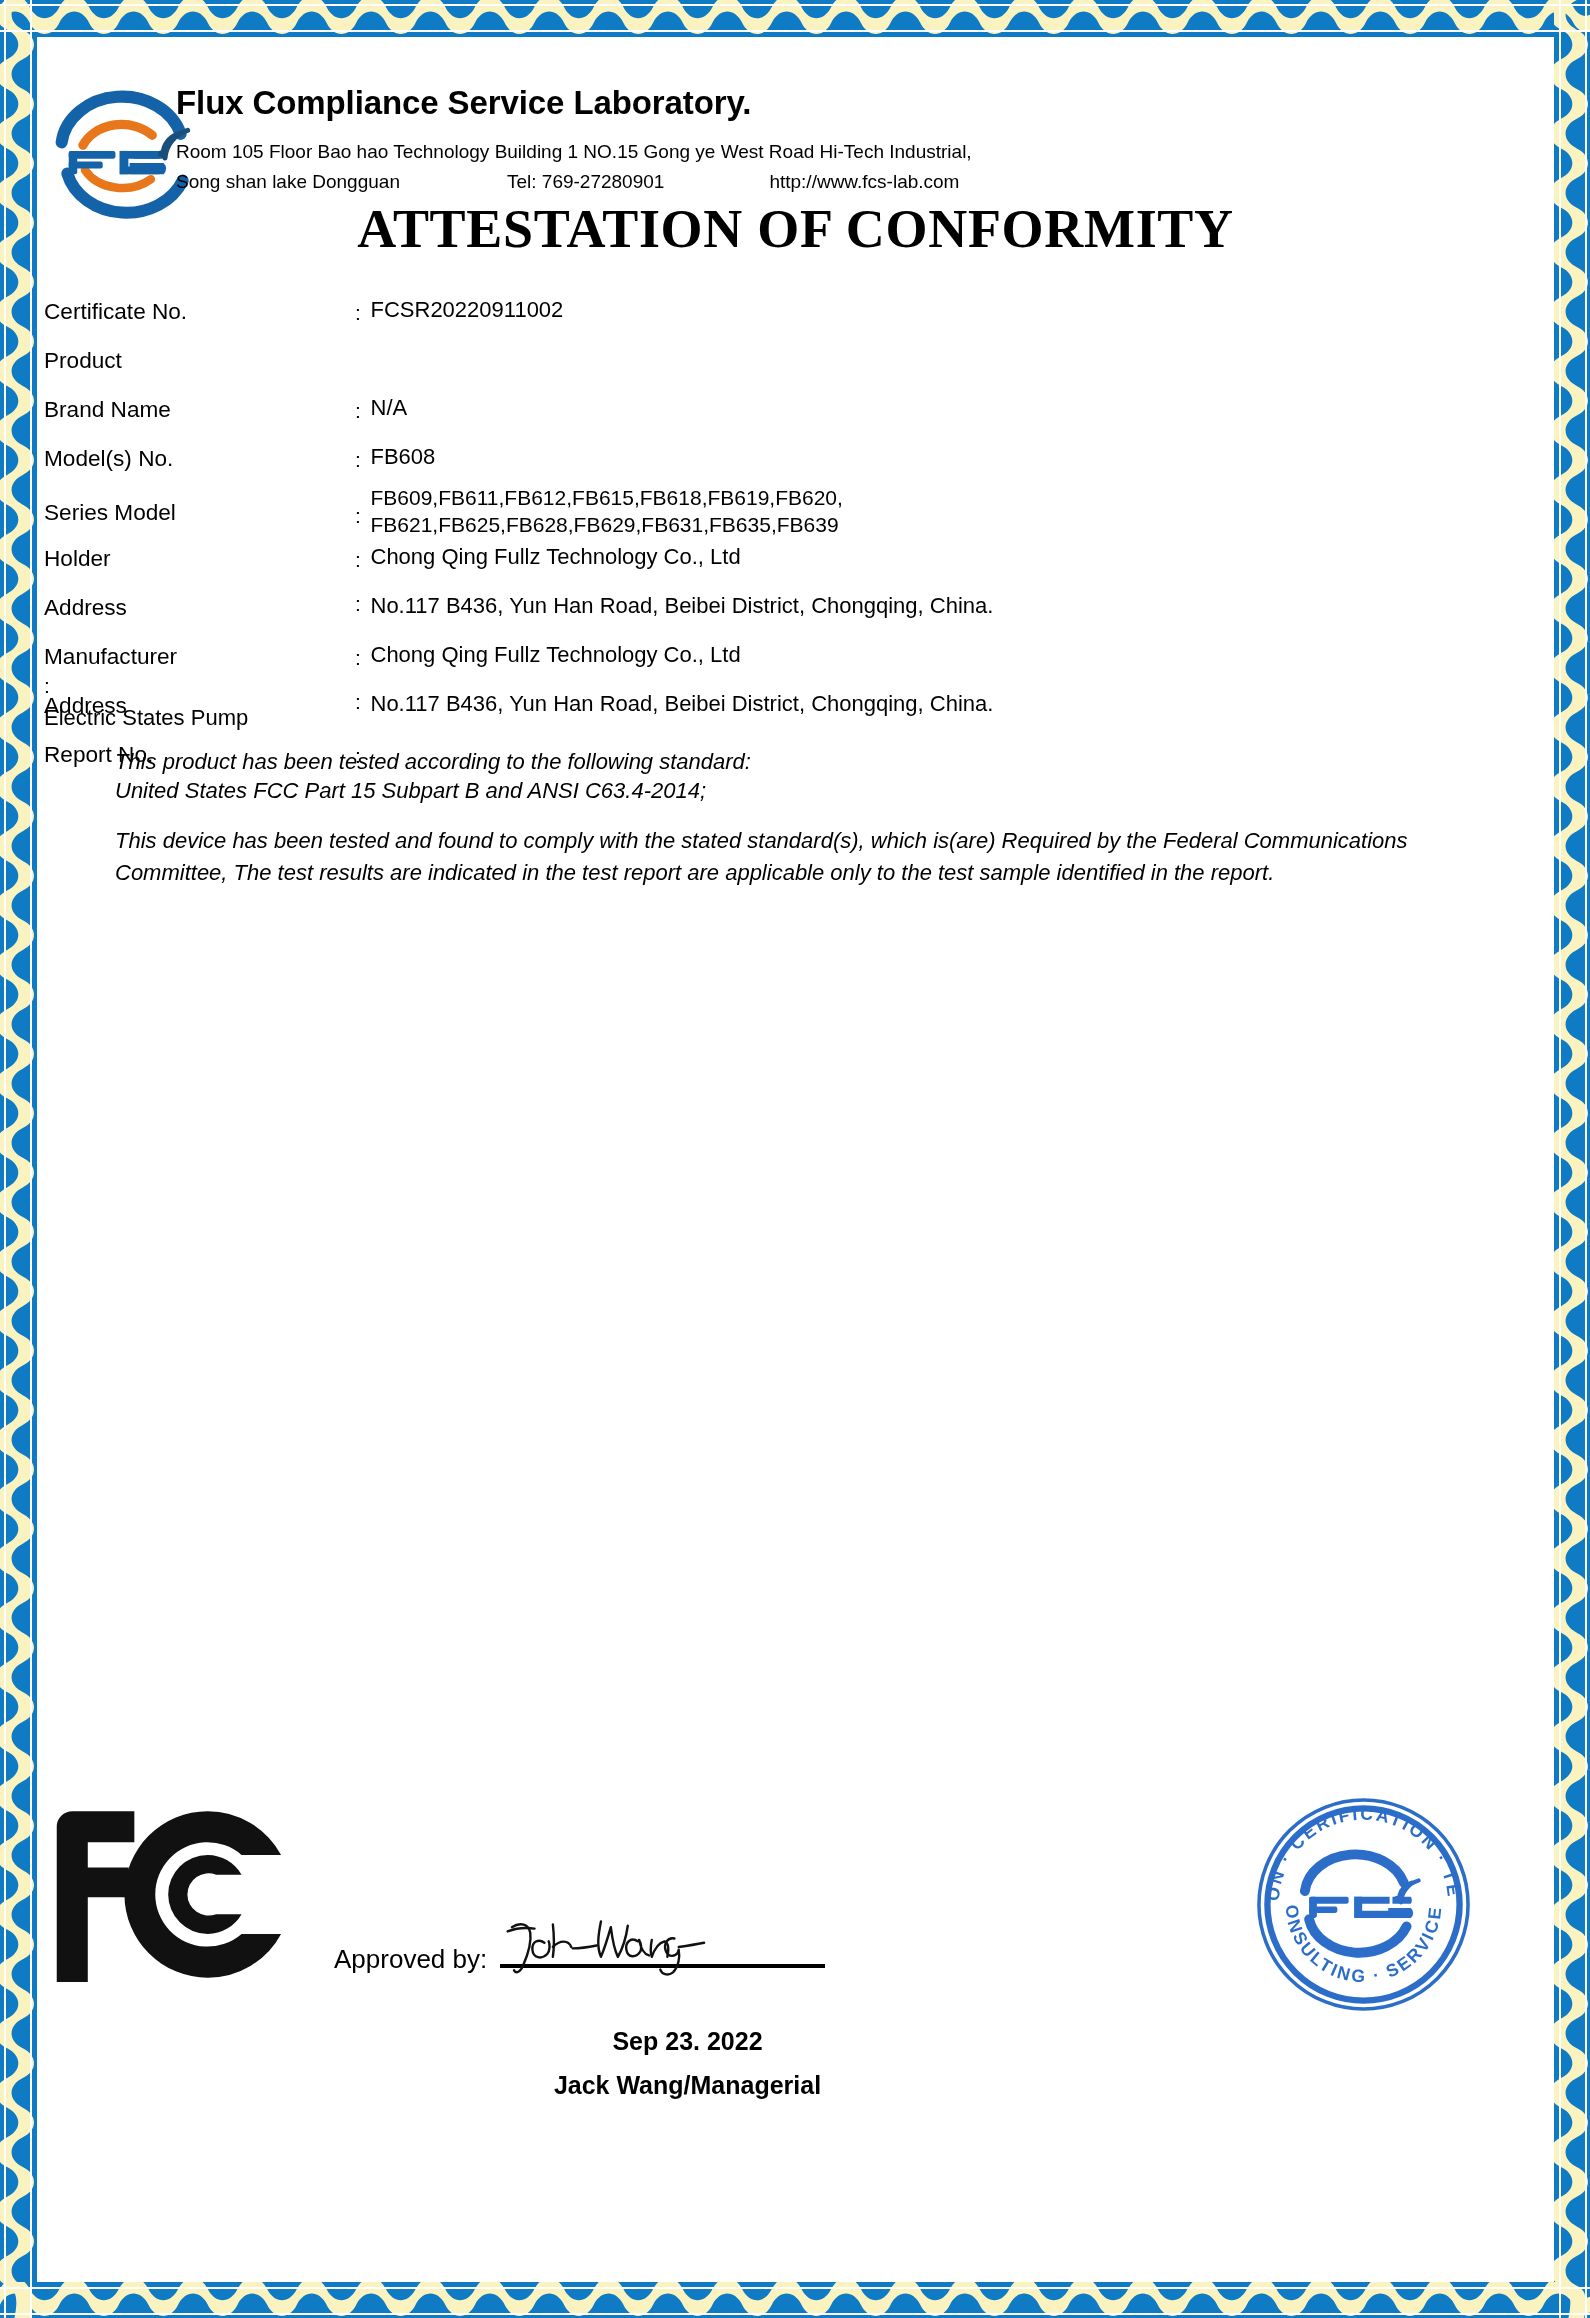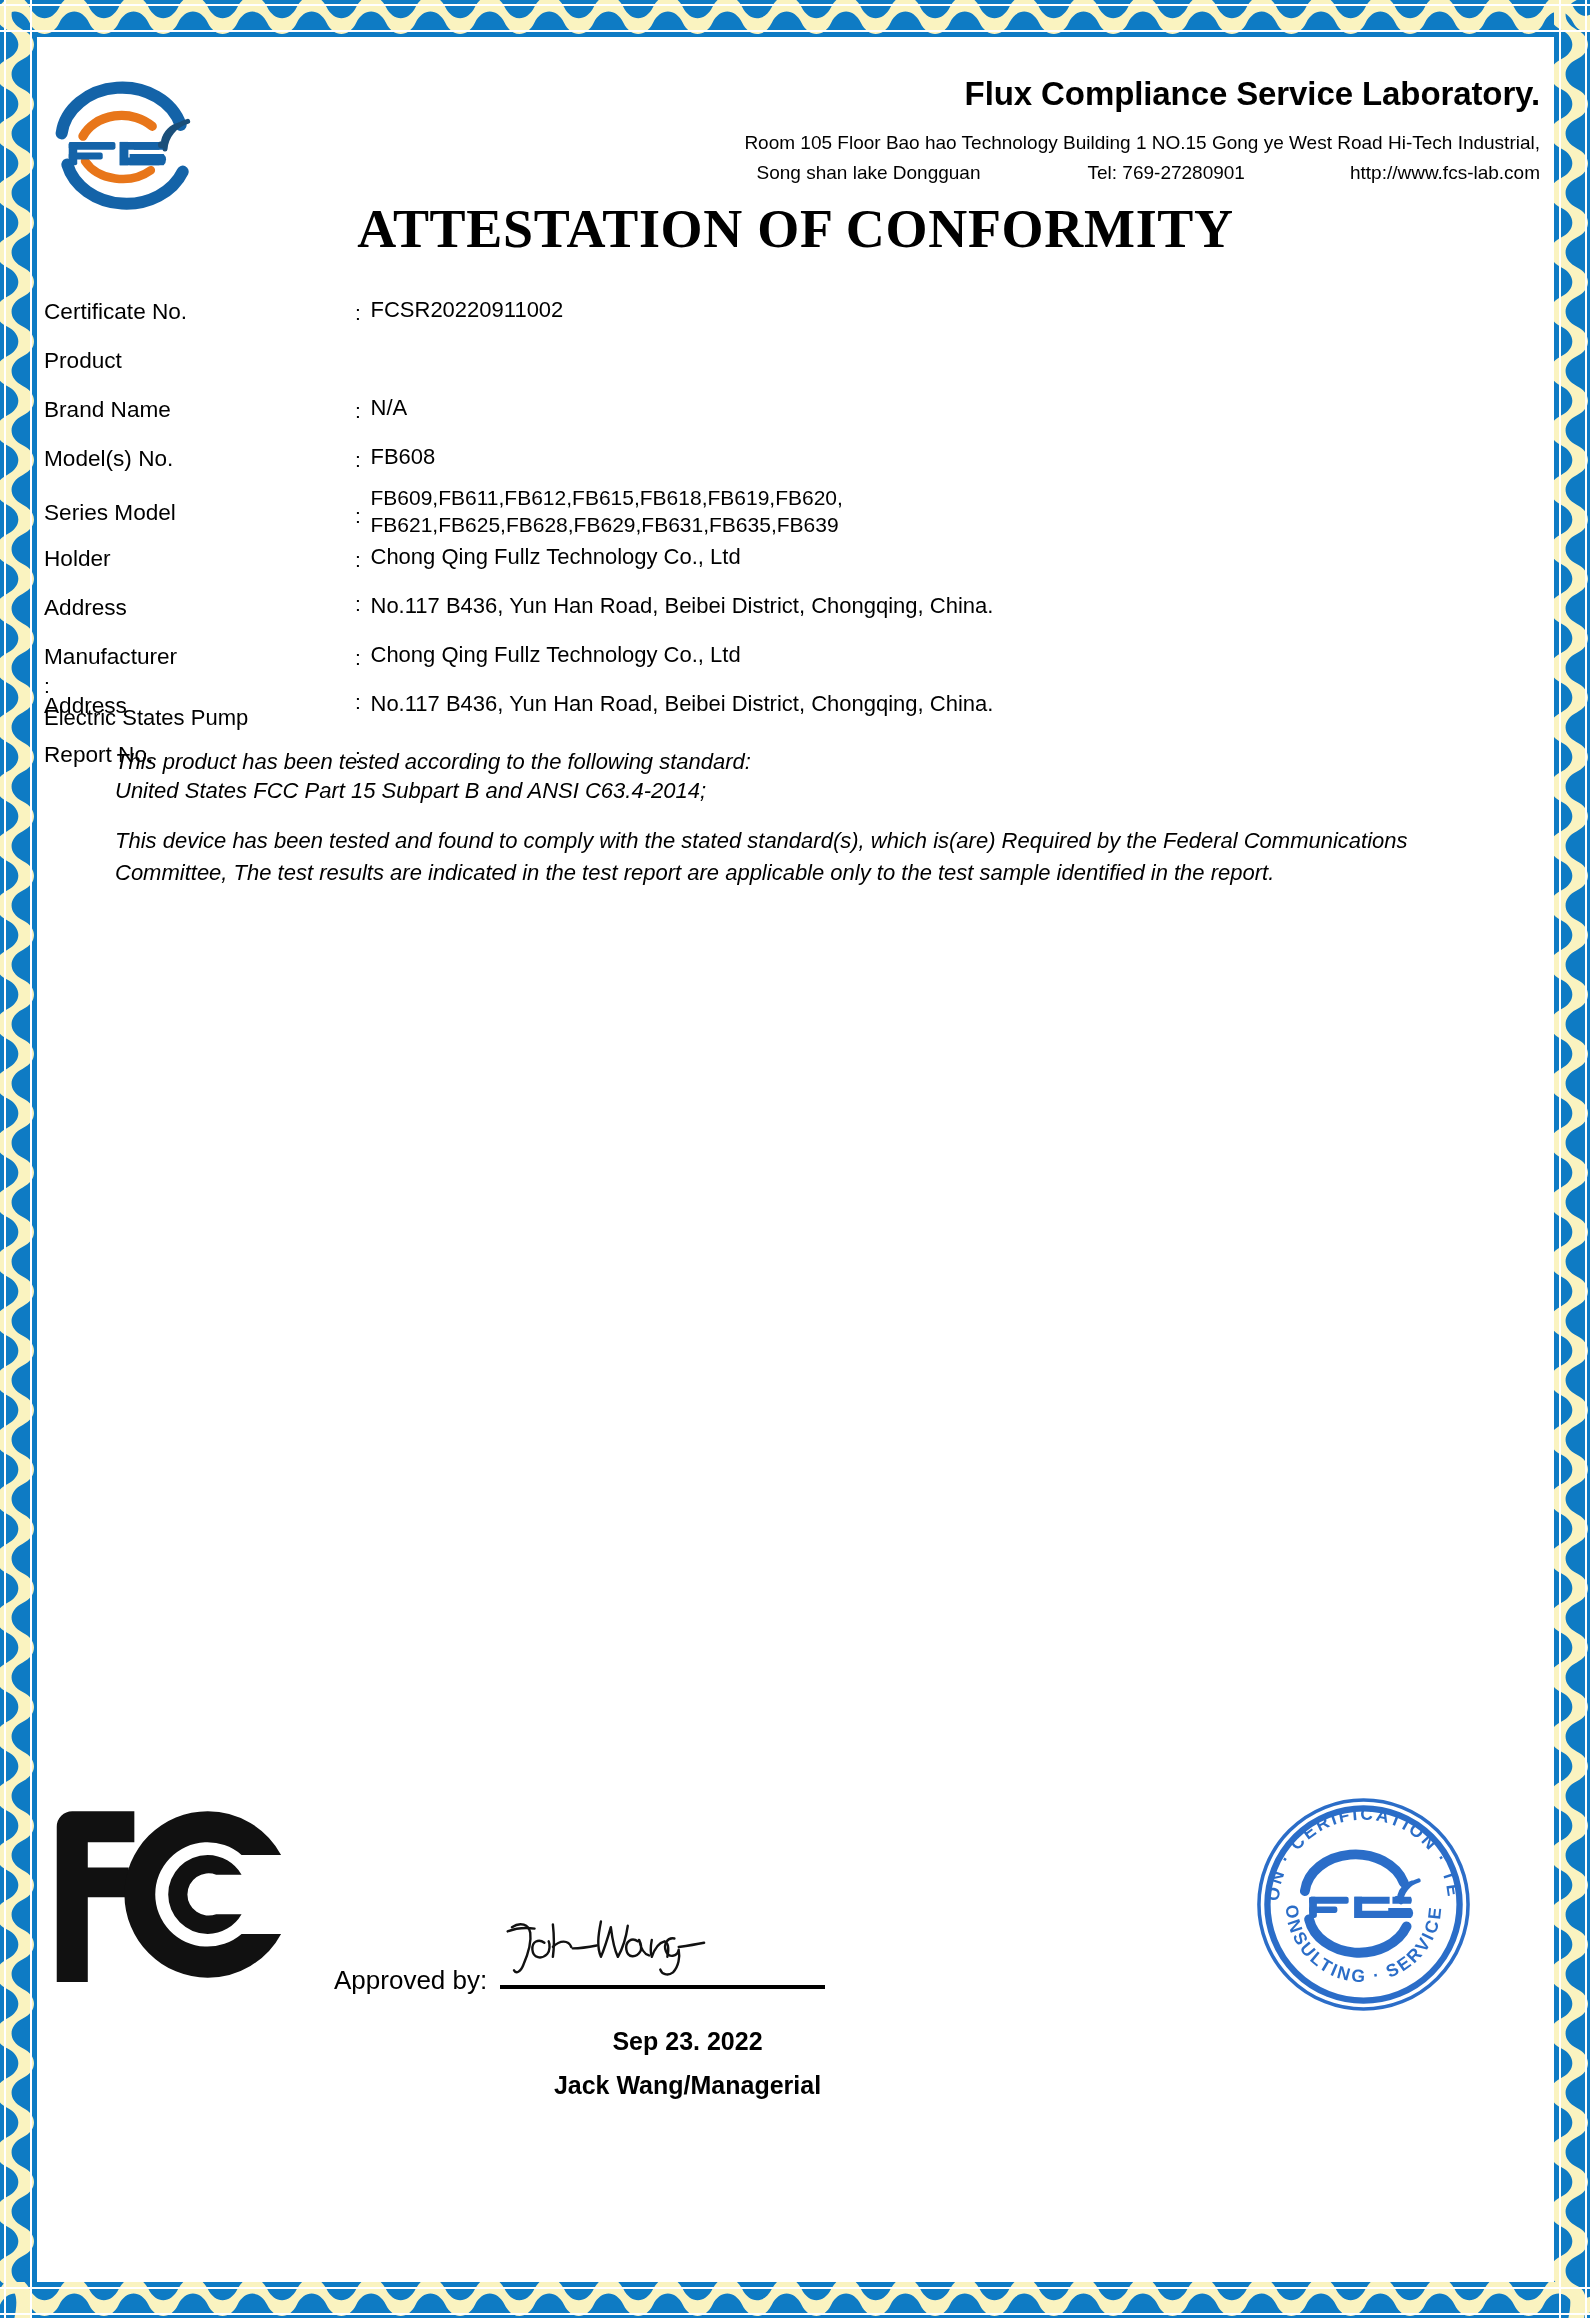--- a/index.html
+++ b/index.html
@@ -57,24 +57,23 @@
     top: 37px;
     right: 37px;
     bottom: 37px;
     background: #ffffff;
   }
 
   
   .header {
     position: absolute;
     left: 0;
-    top: 31px;
+    top: 40px;
     width: 100%;
     height: 152px;
-    text-align: right;
   }
   .logo-wrap {
     position: absolute;
     left: 8.5px;
     top: 12.7px;
     width: 163px;
     height: 131px;
   }
   .logo-wrap svg { display: block; }
 
@@ -197,21 +196,21 @@
   .sig-block {
     position: absolute;
     left: 297px;
     top: 1866px;
     width: 1060px;
     height: 233px;
   }
   .approved-row {
     position: absolute;
     left: 0;
-    top: 62px;
+    top: 41px;
     display: flex;
     align-items: baseline;
   }
   .approved-label {
     font-size: 26px;
     color: #000;
     white-space: nowrap;
   }
   .sig-line {
     margin-left: 12.7px;

